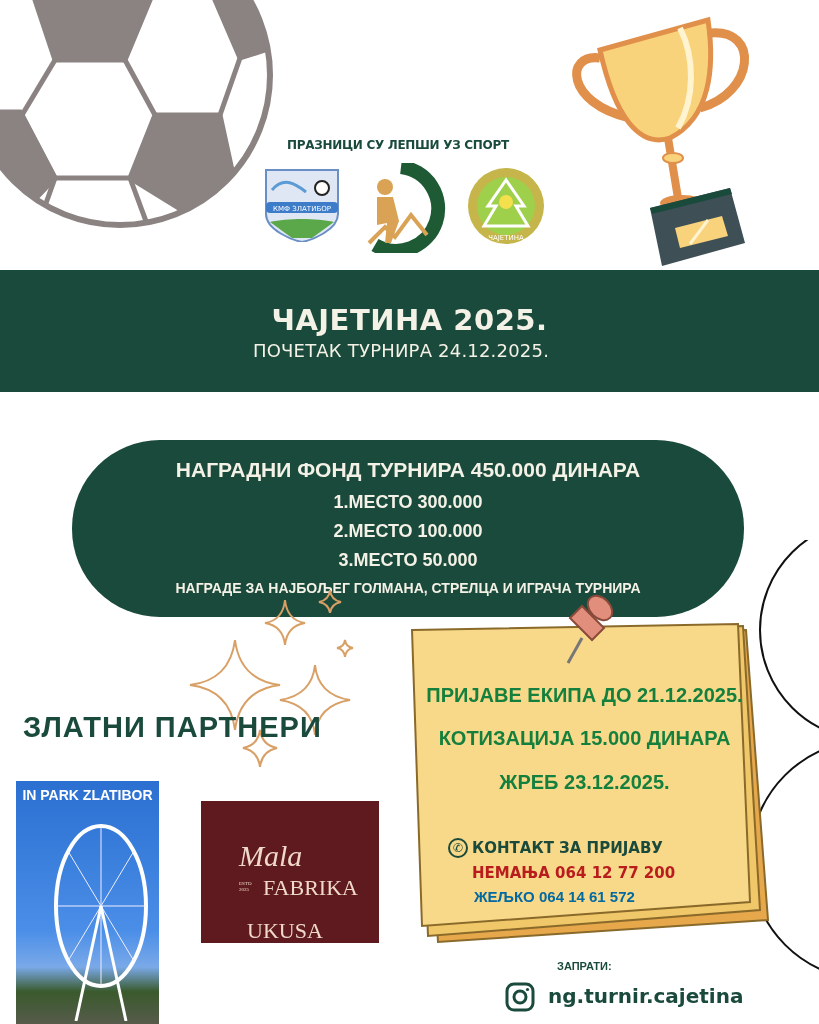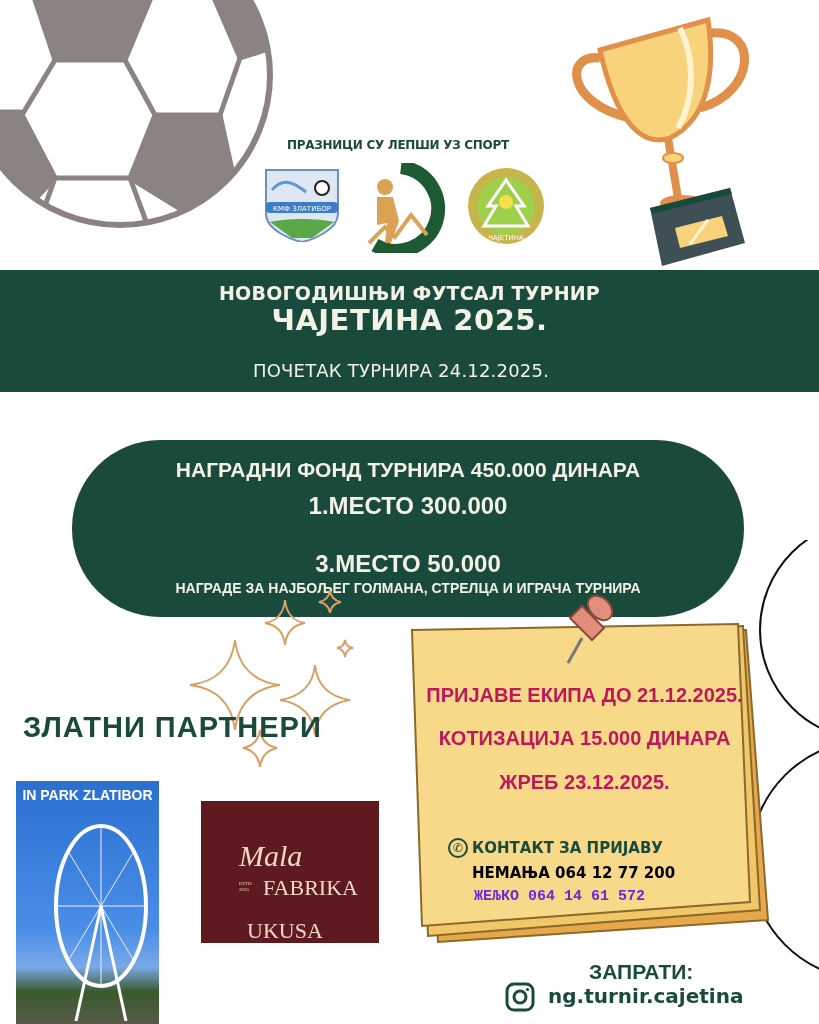--- a/index.html
+++ b/index.html
@@ -2,33 +2,33 @@
 <html><head>
 <meta charset="utf-8">
 <style>
   * { margin:0; padding:0; box-sizing:border-box; }
   html, body { width:819px; height:1024px; background:#fff; overflow:hidden; }
   body { position:relative; font-family:"DejaVu Sans", sans-serif; }
   .abs { position:absolute; }
   .green-band { left:0; top:270px; width:819px; height:122px; background:#1a4a3c; color:#f4f1e6; text-align:center; }
   .band-l1 { position:absolute; left:0; right:0; top:12px; font-size:19px; font-weight:bold; letter-spacing:0.2px; }
   .band-l2 { position:absolute; left:0; right:0; top:33px; font-size:29px; font-weight:bold; letter-spacing:0.5px; }
-  .band-l3 { position:absolute; left:0; right:17px; top:70px; font-size:18px; font-weight:normal; letter-spacing:0.2px;margin-top:20px; }
+  .band-l3 { position:absolute; left:0; right:17px; top:70px; font-size:18px; font-weight:normal; letter-spacing:0.2px; }
   .tagline { left:287px; top:138px; width:260px; text-align:left; font-size:12px; font-weight:bold; color:#1a4a3c; letter-spacing:-0.3px; }
   .prize { left:72px; top:412px; width:672px; height:177px; background:#1a4a3c; border-radius:88px; color:#f4f1e6; text-align:center; font-family:"Liberation Sans", sans-serif;margin-top:28px; }
   .prize .p-title { position:absolute; left:0; right:0; top:18px; font-size:21px; font-weight:bold; }
-  .prize .p-row { position:absolute; left:0; right:0; font-size:24px; font-weight:bold; }
+  .prize .p-row { position:absolute; left:0; right:0; font-size:18px; font-weight:bold; }
   .prize .p-awards { position:absolute; left:0; right:0; top:140px; font-size:14px; font-weight:bold; }
   .note { left:412px; top:628px; width:345px; height:320px; }
-  .note-text { position:absolute; left:0; width:345px; text-align:center; color:#be185d; font-family:"Liberation Sans", sans-serif; font-weight:bold; }
+  .note-text { position:absolute; left:0; width:345px; text-align:center; color:#15803d; font-family:"Liberation Sans", sans-serif; font-weight:bold; }
   .partners-title { left:23px; top:711px; font-size:29px; font-weight:bold; color:#1a4a3c; letter-spacing:1px; font-family:"Liberation Sans", sans-serif;}
   .inpark { left:16px; top:781px; width:143px; height:248px; background:linear-gradient(#2b6fd1 0%, #4a8ee8 60%, #7aa9e8 75%, #3a5a2c 85%, #5b5b50 100%); overflow:hidden; }
   .inpark-title { position:absolute; left:0; right:0; top:6px; text-align:center; color:#fff; font-weight:bold; font-size:14px; font-family:"Liberation Sans", sans-serif; }
   .mala { left:201px; top:801px; width:178px; height:142px; background:#5e1a1e; color:#f0d9c9; font-family:"Liberation Serif", serif;padding-left:24px; }
-  .follow-label { left:557px; top:960px; font-size:21px; font-weight:bold; color:#1a4a3c; font-family:"Liberation Sans", sans-serif;margin-left:32px; }
+  .follow-label { left:557px; top:960px; font-size:11px; font-weight:bold; color:#1a4a3c; font-family:"Liberation Sans", sans-serif; }
   .insta-handle { left:548px; top:984px; font-size:20px; font-weight:bold; color:#1a4a3c; font-family:"DejaVu Sans", sans-serif; }
 </style>
 </head>
 <body>
 
 <svg class="abs" style="left:0;top:0" width="280" height="250" viewBox="0 0 280 250">
   <circle cx="120" cy="75" r="150" fill="#fff" stroke="#8a8382" stroke-width="6"></circle>
   <clipPath id="bc">
       <circle cx="120" cy="75" r="148"></circle>
     </clipPath>
@@ -83,28 +83,28 @@
 
 <svg class="abs" style="left:466px;top:166px" width="80" height="80" viewBox="0 0 80 80">
   <circle cx="40" cy="40" r="38" fill="#c6b54a"></circle>
   <circle cx="40" cy="40" r="29" fill="#9fd04c"></circle>
   <path d="M40,14 L22,40 L30,40 L18,60 L62,60 L50,40 L58,40 Z" fill="none" stroke="#fff" stroke-width="3"></path>
   <circle cx="40" cy="36" r="7" fill="#f4e04d"></circle>
   <text x="40" y="74" font-size="7" fill="#fff" text-anchor="middle" font-family="DejaVu Sans, sans-serif">ЧАЈЕТИНА</text>
 </svg>
 
 <div class="abs green-band">
-  <div class="band-l1">НОВОГОДИШЊИ ФУТСАЛ ТУРНИР</div>
   <div class="band-l2">ЧАЈЕТИНА 2025.</div>
   <div class="band-l3">ПОЧЕТАК ТУРНИРА 24.12.2025.</div>
 </div>
 
 <div class="abs prize">
   <div class="p-title">НАГРАДНИ ФОНД ТУРНИРА 450.000 ДИНАРА</div>
   <div class="p-row" style="top:52px">1.МЕСТО 300.000</div>
+  <div class="p-row" style="top:81px">2.МЕСТО 100.000</div>
   <div class="p-row" style="top:110px">3.МЕСТО 50.000</div>
   <div class="p-awards">НАГРАДЕ ЗА НАЈБОЉЕГ ГОЛМАНА, СТРЕЛЦА И ИГРАЧА ТУРНИРА</div>
 </div>
 
 <svg class="abs" style="left:730px;top:540px" width="89" height="484" viewBox="0 0 89 484">
   <circle cx="140" cy="90" r="110" fill="none" stroke="#111" stroke-width="2"></circle>
   <circle cx="140" cy="320" r="120" fill="none" stroke="#111" stroke-width="2"></circle>
 </svg>
 
 <svg class="abs" style="left:185px;top:585px" width="180" height="200" viewBox="0 0 180 200">
@@ -131,22 +131,22 @@
 </svg>
 
 <div class="abs note">
   <div class="note-text" style="top:56px;font-size:20px;">ПРИЈАВЕ ЕКИПА ДО 21.12.2025.</div>
   <div class="note-text" style="top:99px;font-size:20px;">КОТИЗАЦИЈА 15.000 ДИНАРА</div>
   <div class="note-text" style="top:143px;font-size:20px;">ЖРЕБ 23.12.2025.</div>
   <div class="abs" style="left:36px;top:210px;display:flex;align-items:center;gap:4px;">
     <span style="display:inline-block;width:20px;height:20px;border:2px solid #1a4a3c;border-radius:50%;text-align:center;font-size:12px;line-height:16px;color:#1a4a3c;">✆</span>
     <span style="font-size:15px;font-weight:bold;color:#1a4a3c;font-family:'DejaVu Sans',sans-serif;">КОНТАКТ ЗА ПРИЈАВУ</span>
   </div>
-  <div class="abs" style="left:60px;top:236px;font-size:15px;font-weight:bold;color:#000000;font-family:'DejaVu Sans',sans-serif;">НЕМАЊА 064 12 77 200</div>
-  <div class="abs" style="left:62px;top:260px;font-size:15px;font-weight:bold;color:#6d28d9;font-family:Liberation Mono, monospace;">ЖЕЉКО 064 14 61 572</div>
+  <div class="abs" style="left:60px;top:236px;font-size:15px;font-weight:bold;color:#b91c1c;font-family:'DejaVu Sans',sans-serif;">НЕМАЊА 064 12 77 200</div>
+  <div class="abs" style="left:62px;top:260px;font-size:15px;font-weight:bold;color:#0369a1;font-family:Liberation Sans, sans-serif;">ЖЕЉКО 064 14 61 572</div>
 </div>
 
 <div class="abs partners-title">ЗЛАТНИ ПАРТНЕРИ</div>
 
 <div class="abs inpark">
   <div class="inpark-title">IN PARK ZLATIBOR</div>
   <svg style="position:absolute;left:30px;top:40px" width="110" height="200" viewBox="0 0 110 200">
     <ellipse cx="55" cy="85" rx="45" ry="80" fill="none" stroke="#fff" stroke-width="4"></ellipse>
     <g stroke="#eef" stroke-width="1">
       <line x1="55" y1="5" x2="55" y2="165"></line>

